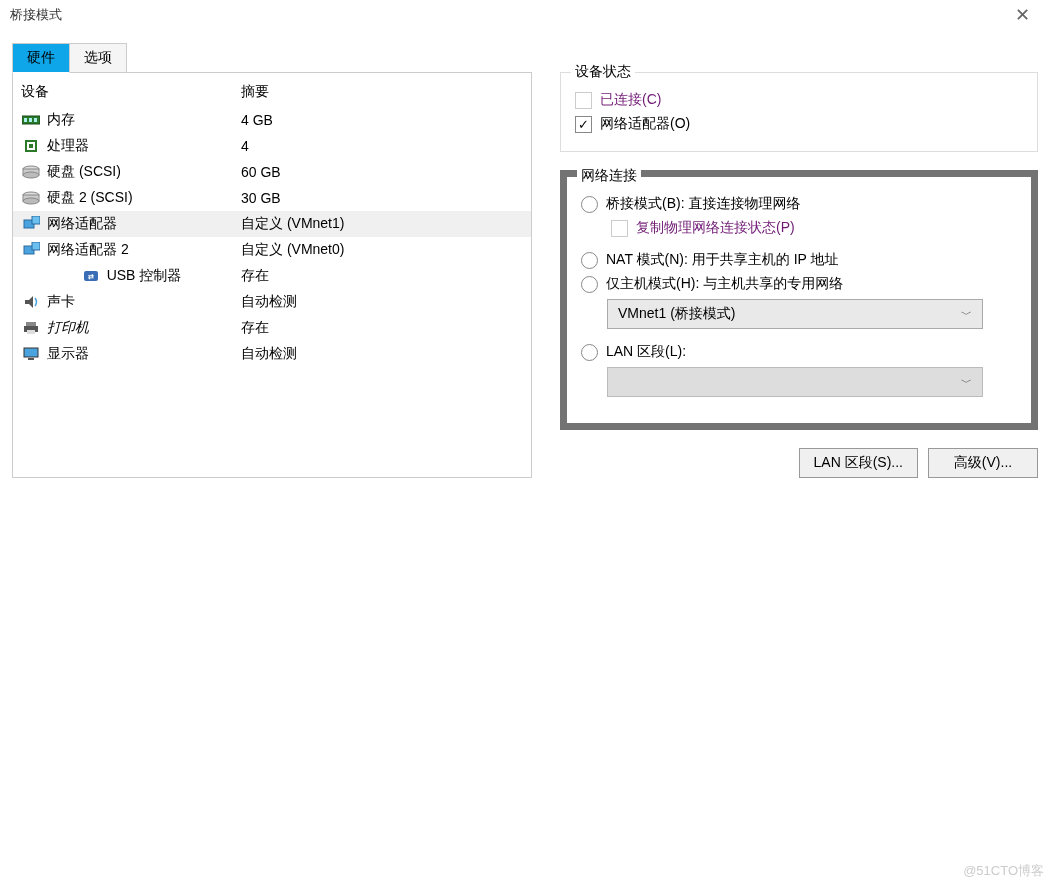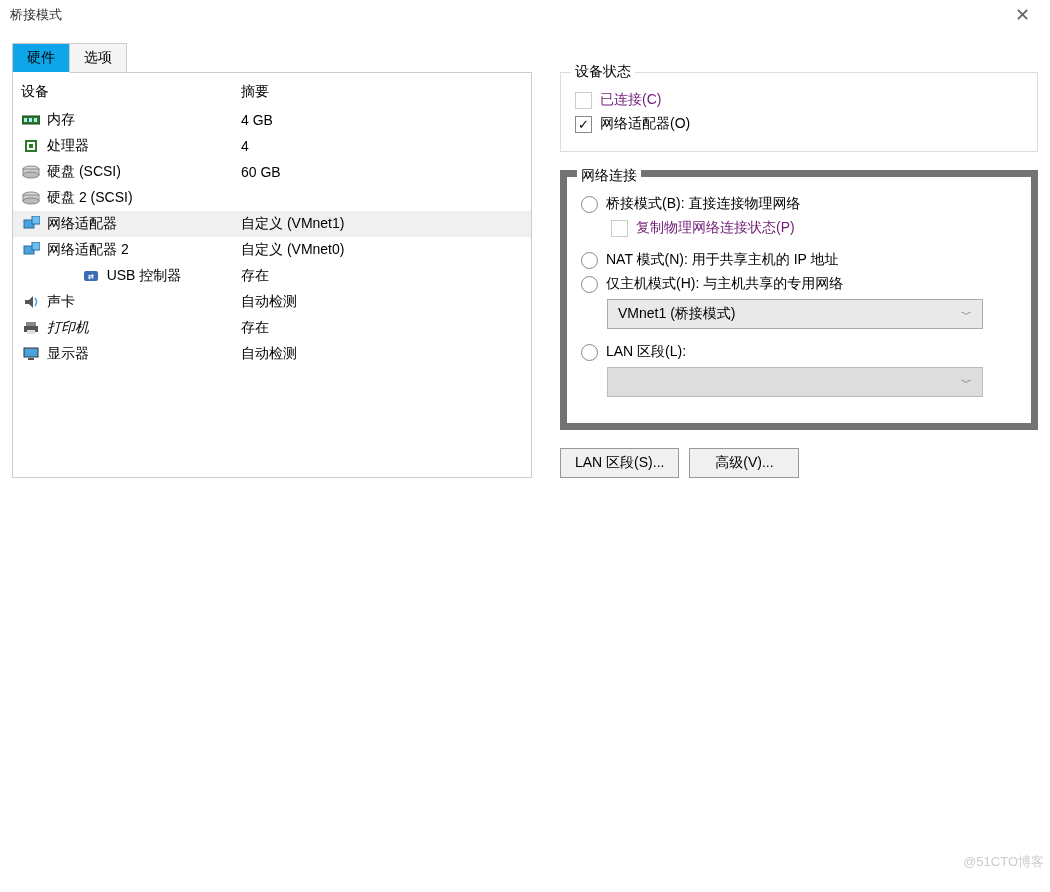--- a/index.html
+++ b/index.html
@@ -135,37 +135,38 @@
       font-size: 14px;
       cursor: pointer;
     }
     .select-box.disabled {
       background: #ddd;
       border-color: #bbb;
     }
     .chev { font-size: 11px; color: #555; }
     .button-row {
       display: flex;
+      justify-content: flex-end;
       gap: 10px;
       margin-top: 10px;
       padding-right: 0;
     }
     .btn {
       padding: 5px 14px;
       border: 1px solid #999;
       background: #f0f0f0;
       font-size: 14px;
       cursor: pointer;
       min-width: 110px;
       text-align: center;
     }
     .watermark {
       position: absolute;
       right: 6px;
-      bottom: 21px;
+      bottom: 12px;
       color: #ccc;
       font-size: 13px;
     }
     .rad-label, .chk-label { cursor: pointer; }
   </style>
 </head>
 <body>
 
 <div class="titlebar">
   <span class="titlebar-title">桥接模式</span>
@@ -227,20 +228,21 @@
           <div class="col-device" style="display:flex;align-items:center;">
             <span class="device-icon">
               <svg width="18" height="14">
                 <ellipse cx="9" cy="4" rx="8" ry="3" fill="#ddd" stroke="#888"></ellipse>
                 <rect x="1" y="4" width="16" height="6" fill="#ccc" stroke="#888"></rect>
                 <ellipse cx="9" cy="10" rx="8" ry="3" fill="#bbb" stroke="#888"></ellipse>
               </svg>
             </span>
             <span>硬盘 2 (SCSI)</span>
           </div>
+          <div class="col-summary">30 GB</div>
         </div>
         <div class="device-row selected">
           <div class="col-device" style="display:flex;align-items:flex-end;">
             <span class="device-icon">
               <svg width="18" height="16">
                 <rect x="2" y="4" width="10" height="8" fill="#4aa3df" stroke="#2a6aa0"></rect>
                 <rect x="10" y="0" width="8" height="8" fill="#6cc0f0" stroke="#2a6aa0"></rect>
               </svg>
             </span>
             <span>网络适配器</span>

